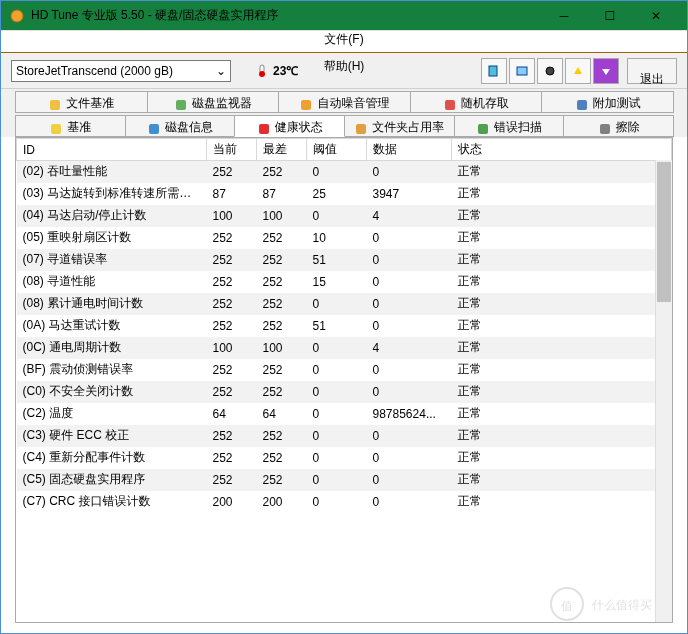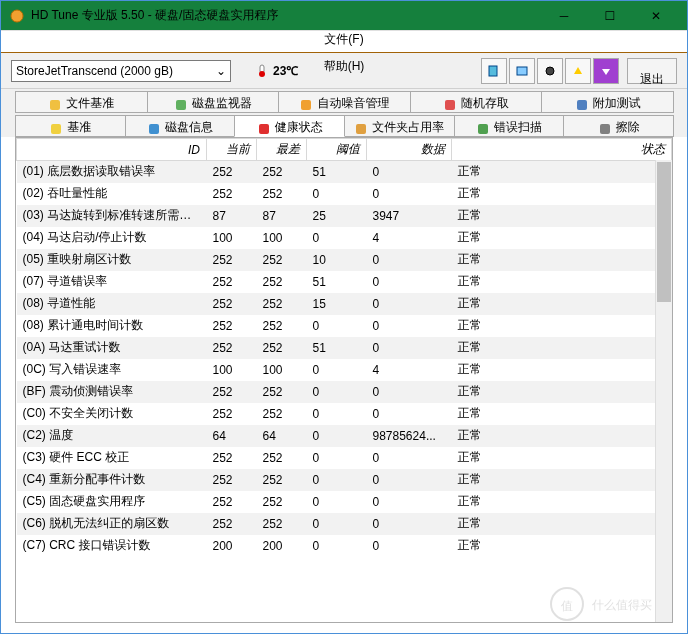--- a/index.html
+++ b/index.html
@@ -17,21 +17,21 @@
 .temp { display: flex; align-items: center; gap: 4px; font-weight: bold; margin-left: 20px; }
 .tbtns { margin-left: auto; display: flex; gap: 2px; align-items: center; }
 .tbtn { width: 26px; height: 26px; border: 1px solid #aaa; background: #f8f8f8; display: flex; align-items: center; justify-content: center; }
 .exitbtn { height: 26px; padding: 12px 12px; border: 1px solid #aaa; background: #f4f4f4; margin-left: 6px; }
 .tabrow { display: flex; background: #f0f0f0; padding: 2px 14px 0 14px; }
 .tab { flex: 1; height: 22px; border: 1px solid #aaa; background: #f4f4f4; display: flex; align-items: flex-end; justify-content: center; gap: 4px; margin-right: -1px; }
 .tab.active { background: #fff; border-bottom-color: #fff; z-index: 2; font-weight: normal; }
 .content { position: absolute; left: 14px; right: 14px; top: 136px; bottom: 10px; border: 1px solid #aaa; background: #fff; display: flex; flex-direction: column; }
 .tablewrap { flex: 1; position: relative; overflow: hidden; }
 table { width: 100%; border-collapse: collapse; table-layout: fixed; }
-thead th { height: 22px; background: #fff; border: 1px solid #d8d8d8; text-align: right; padding: 0 6px; font-weight: normal; font-style: italic; }
+thead th { height: 22px; background: #fff; border: 1px solid #d8d8d8; text-align: left; padding: 0 6px; font-weight: normal; }
 tbody td { height: 22px; padding: 0 6px; white-space: nowrap; overflow: hidden; text-overflow: ellipsis; }
 tbody tr:nth-child(odd) { background: #f2f2f2; }
 .scrollbar { position: absolute; right: 0; top: 22px; bottom: 0; width: 17px; background: #f0f0f0; border-left: 1px solid #ddd; }
 .scrollthumb { position: absolute; left: 1px; right: 1px; top: 2px; height: 140px; background: #c0c0c0; }
 .bottompane { border-top: 1px solid #aaa; padding: 4px 8px; background: #fff; }
 .bottompane .row { display: flex; gap: 30px; line-height: 18px; }
 .bottompane .lbl { width: 40px; }
 .bottompane .val { font-weight: bold; }
 .watermark { position: absolute; right: 10px; bottom: 6px; opacity: 0.25; pointer-events: none; }
 .ico { width: 14px; height: 14px; display: inline-block; }
@@ -185,28 +185,20 @@
         <th>ID</th>
         <th>当前</th>
         <th>最差</th>
         <th>阈值</th>
         <th>数据</th>
         <th>状态</th>
       </tr>
         </thead>
       <tbody id="tbody">
           <tr>
-            <td>(01) 底层数据读取错误率</td>
-            <td>252</td>
-            <td>252</td>
-            <td>51</td>
-            <td>0</td>
-            <td>正常</td>
-          </tr>
-          <tr>
             <td>(02) 吞吐量性能</td>
             <td>252</td>
             <td>252</td>
             <td>0</td>
             <td>0</td>
             <td>正常</td>
           </tr>
           <tr>
             <td>(03) 马达旋转到标准转速所需时间</td>
             <td>87</td>
@@ -257,21 +249,21 @@
           </tr>
           <tr>
             <td>(0A) 马达重试计数</td>
             <td>252</td>
             <td>252</td>
             <td>51</td>
             <td>0</td>
             <td>正常</td>
           </tr>
           <tr>
-            <td>(0C) 写入错误速率</td>
+            <td>(0C) 通电周期计数</td>
             <td>100</td>
             <td>100</td>
             <td>0</td>
             <td>4</td>
             <td>正常</td>
           </tr>
           <tr>
             <td>(BF) 震动侦测错误率</td>
             <td>252</td>
             <td>252</td>
@@ -306,28 +298,20 @@
           <tr>
             <td>(C4) 重新分配事件计数</td>
             <td>252</td>
             <td>252</td>
             <td>0</td>
             <td>0</td>
             <td>正常</td>
           </tr>
           <tr>
             <td>(C5) 固态硬盘实用程序</td>
-            <td>252</td>
-            <td>252</td>
-            <td>0</td>
-            <td>0</td>
-            <td>正常</td>
-          </tr>
-          <tr>
-            <td>(C6) 脱机无法纠正的扇区数</td>
             <td>252</td>
             <td>252</td>
             <td>0</td>
             <td>0</td>
             <td>正常</td>
           </tr>
           <tr>
             <td>(C7) CRC 接口错误计数</td>
             <td>200</td>
             <td>200</td>

